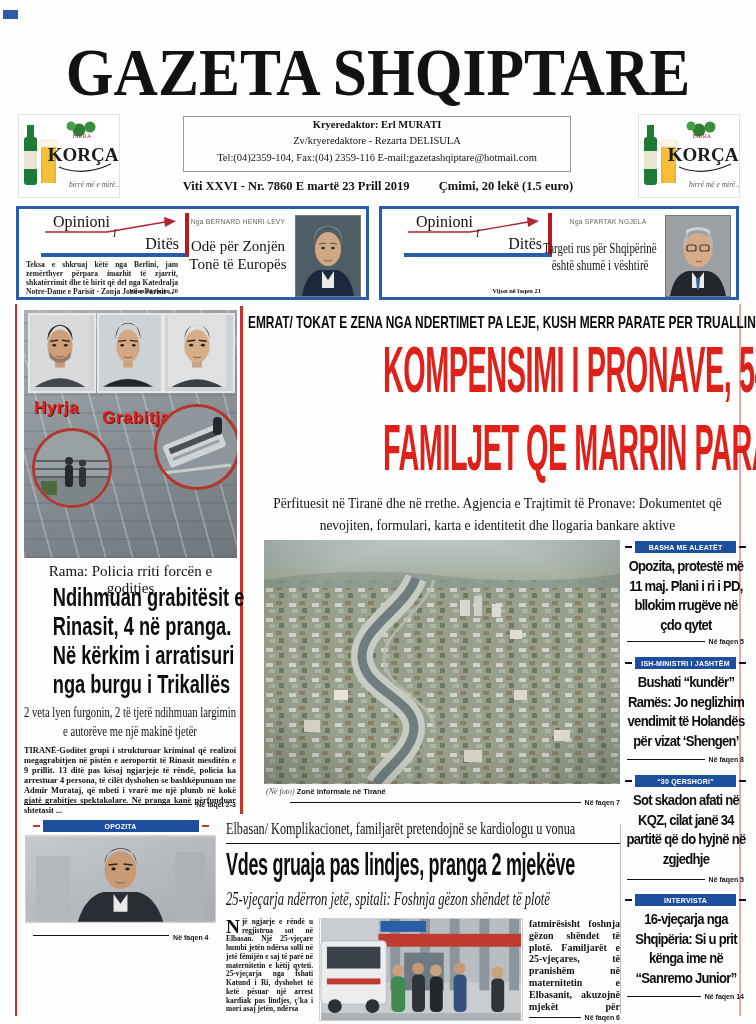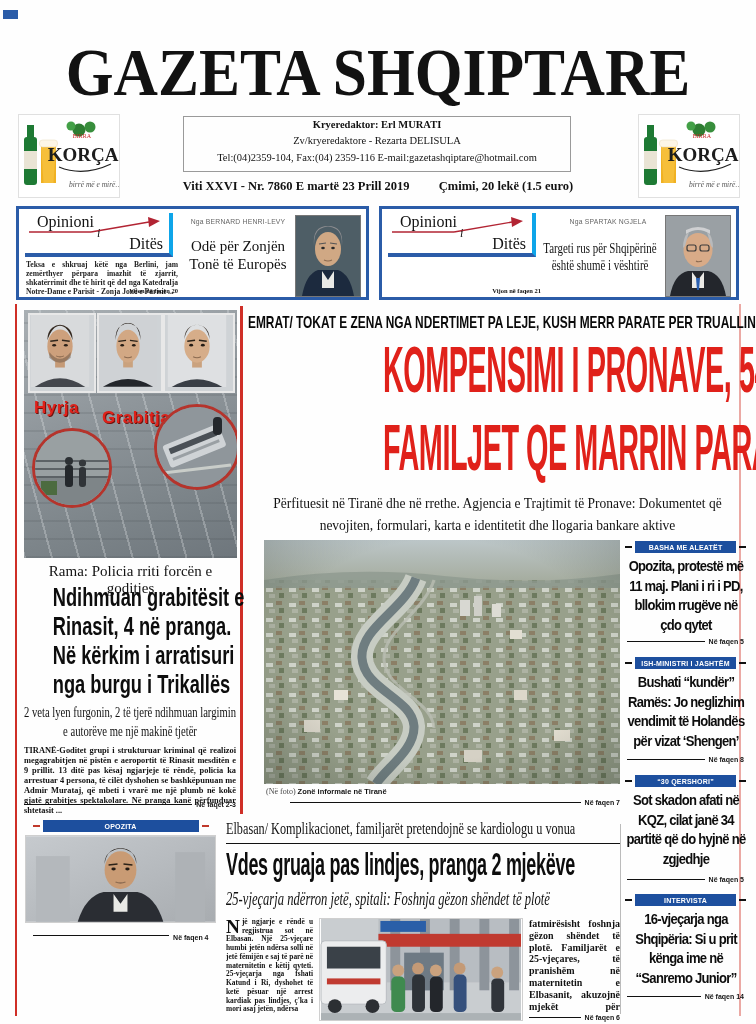--- a/index.html
+++ b/index.html
@@ -13,21 +13,21 @@
   #editbox{top:116px;left:183px;width:388px;height:56px;border:1px solid #9a9a9a;text-align:center;padding-top:0;box-sizing:border-box}
   #editbox .l1{font-size:10.5px;font-weight:bold;line-height:1.55}
   #editbox .l2{font-size:10.5px;line-height:1.55}
   #dateline{top:179px;left:0;width:756px;text-align:center;font-size:12.5px;font-weight:bold}
   #dateline .gap{display:inline-block;width:26px}
   .ad{top:114px;width:100px;height:82px;border:1px solid #e0e0e0;background:#fff}
   #corner-mark{top:10px;left:3px;width:15px;height:9px;background:#2b5ca8}
 
   
   .opbox{top:206px;height:94px;border:3px solid #2b5ca8;background:#fff;box-sizing:border-box}
-  .op-logo{position:absolute;top:4px;left:6px;width:148px;height:44px;border-right:4px solid #0ea5e9;border-bottom:4px solid #2b5ca8;box-sizing:border-box}
+  .op-logo{position:absolute;top:4px;left:22px;width:148px;height:44px;border-right:4px solid #b91c1c;border-bottom:4px solid #2b5ca8;box-sizing:border-box}
   .op-w1{position:absolute;top:0;left:12px;font-size:16px}
   .op-w2{position:absolute;top:13px;left:72px;font-size:12px;font-style:italic}
   .op-w3{position:absolute;bottom:0;right:6px;font-size:16px}
   .op-snippet{position:absolute;left:7px;top:51px;width:152px;font-weight:bold;font-size:7.6px;line-height:1.2;text-align:justify;color:#222}
   .op-more{position:absolute;left:7px;bottom:3px;width:152px;text-align:right;font-size:6.5px;font-weight:bold}
   .op-byline{position:absolute;top:9px;font-size:6.8px;color:#666;letter-spacing:.2px;text-align:center;font-family:"Liberation Sans",sans-serif}
   .op-headline{position:absolute;text-align:center;font-size:15px;line-height:1.2}
   .op-photo{position:absolute;top:6px;right:5px;width:64px;height:80px;border:1px solid #777;overflow:hidden}
 
   
@@ -74,21 +74,21 @@
   
   #lead-kicker{top:313px;left:248px;font-family:"Liberation Sans",sans-serif;font-weight:bold;font-size:17px;
                white-space:nowrap;transform:scaleX(.70);transform-origin:left top;color:#0a0a0a}
   #lead-headline{top:331px;left:246px;width:498px;text-align:center;color:#e0211a}
   #lead-headline div{font-family:"Liberation Sans",sans-serif;font-weight:bold;font-size:64px;line-height:78px;
                      white-space:nowrap;transform:scaleX(.45);transform-origin:center;letter-spacing:-1px}
   #lead-subhead{top:492px;left:215px;width:565px;text-align:center;font-size:15.5px;line-height:1.4;
                 transform:scaleX(.87);transform-origin:center}
   #lead-photo{top:540px;left:264px;width:356px;height:244px;overflow:hidden}
   #lead-caption{top:787px;left:266px;font-size:8px}
-  #lead-caption .lab{color:#444}
+  #lead-caption .lab{font-style:italic;color:#444}
   #lead-caption .cap{font-weight:bold;font-family:"Liberation Sans",sans-serif;font-size:7.5px}
   #lead-ref{top:799px;left:290px;width:330px}
 
   
   #bottom{top:819px;left:226px;width:394px}
   #b-kicker{position:absolute;top:0;left:0;font-size:16.5px;white-space:nowrap;transform:scaleX(.74);transform-origin:left top}
   #b-rule{position:absolute;top:24px;left:0;width:394px;border-top:1.6px solid #111}
   #b-headline{position:absolute;top:28px;left:0;font-family:"Liberation Sans",sans-serif;font-weight:bold;font-size:31px;
               white-space:nowrap;transform:scaleX(.58);transform-origin:left top;letter-spacing:-.5px;color:#0d0d0d}
   #b-subhead{position:absolute;top:70px;left:0;font-style:italic;font-size:18px;white-space:nowrap;

